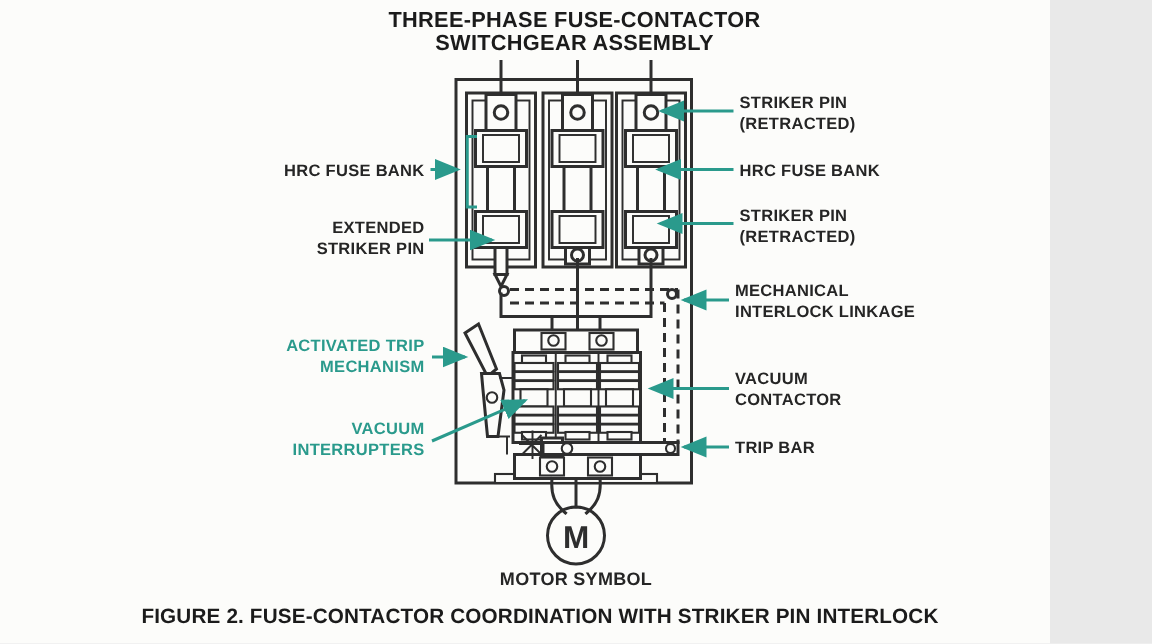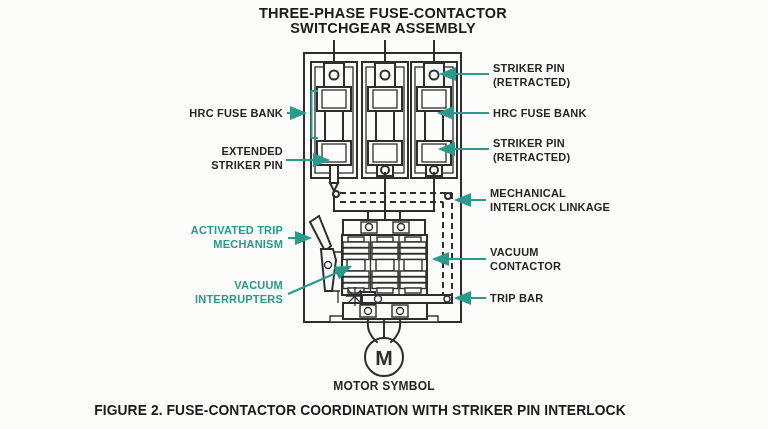--- a/index.html
+++ b/index.html
@@ -1,17 +1,17 @@
 <!DOCTYPE html>
 <html><head>
 <meta charset="utf-8">
 <style>
   html,body{margin:0;padding:0;background:#e9e9e9;}
   .page{
-    width:768px;height:429px;
+    width:700px;height:429px;
     background:#fcfcfa;
     position:relative;
     font-family:"Liberation Sans", sans-serif;
     overflow:hidden;
   }
   svg{display:block}
   .ln{stroke:#2e2e2e;stroke-width:2;fill:none;stroke-linecap:square}
   .ln-thin{stroke:#2e2e2e;stroke-width:1.3;fill:none}
   .fw{stroke:#2e2e2e;stroke-width:2;fill:#fcfcfa}
   .fw-thin{stroke:#2e2e2e;stroke-width:1.4;fill:#fcfcfa}

